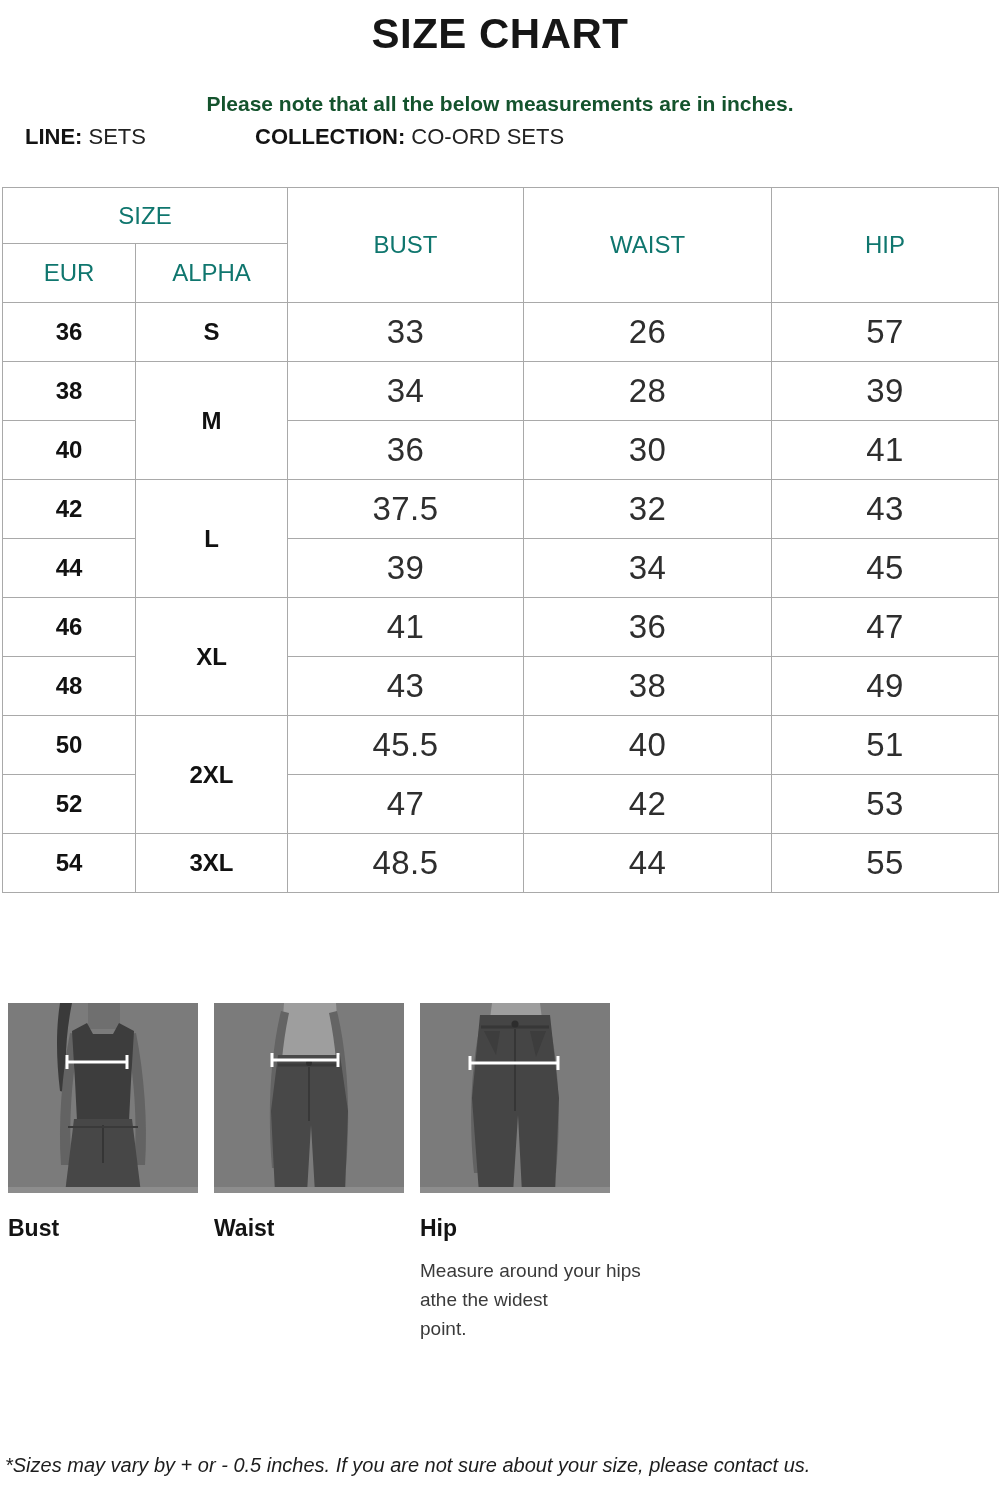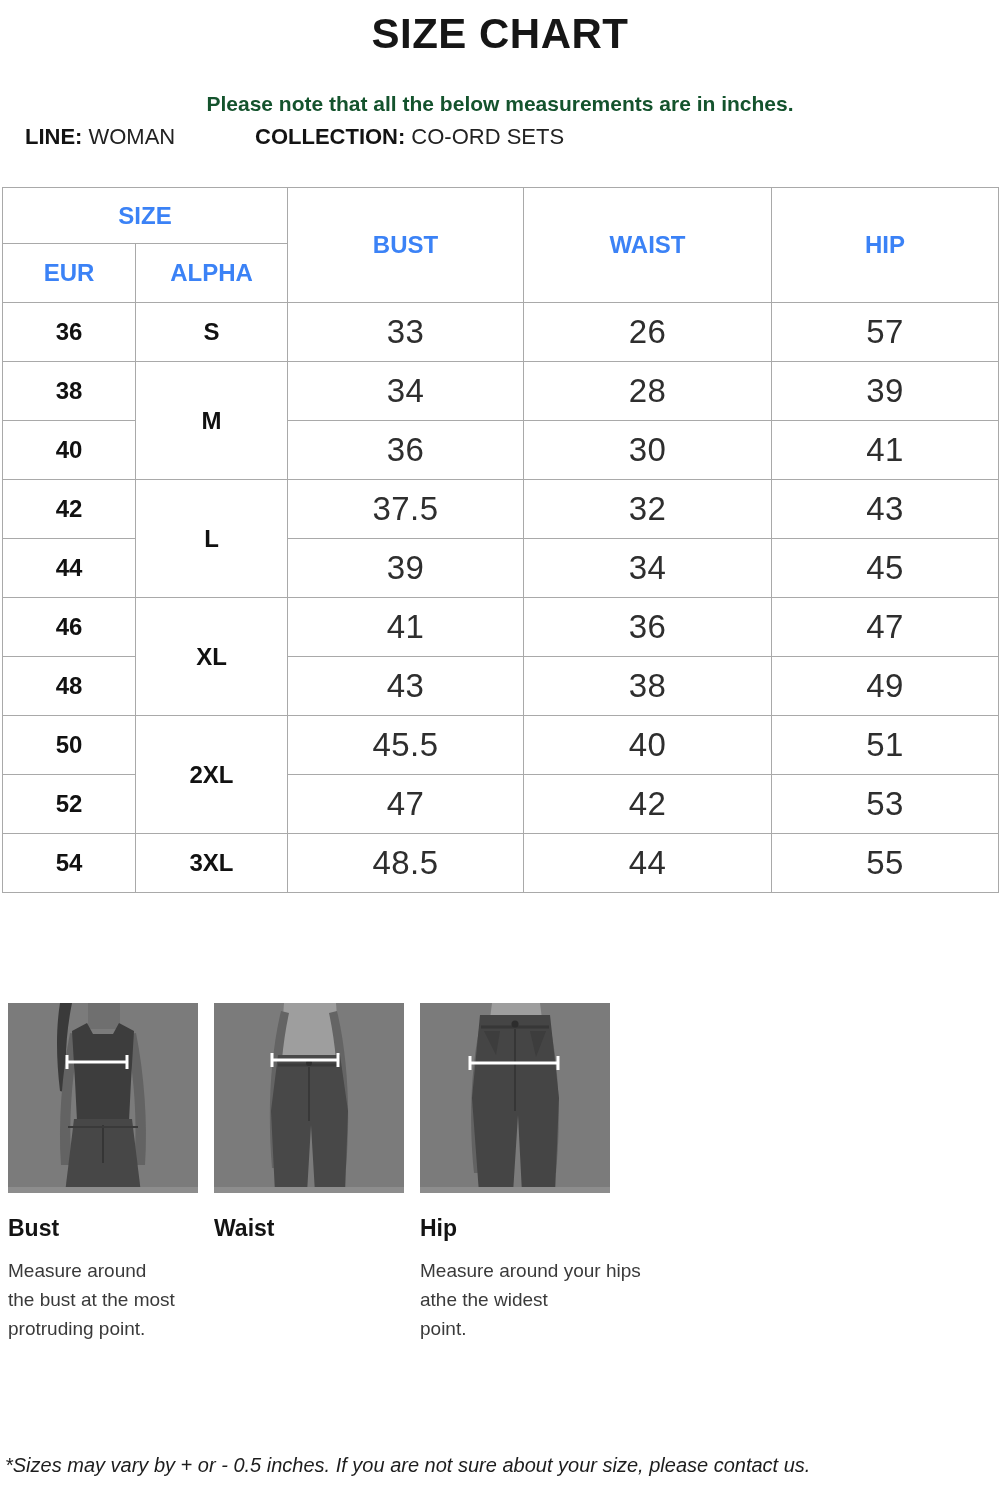--- a/index.html
+++ b/index.html
@@ -24,21 +24,21 @@
   .meta-value { font-weight:normal; color:#222; margin-left:6px; }
 
   table.size-table {
     position:absolute; top:187px; left:2px; width:996px;
     border-collapse:collapse; table-layout:fixed;
   }
   .size-table th, .size-table td {
     border:1px solid #a9a9a9; text-align:center; vertical-align:middle; padding:0;
     background:#fff;
   }
-  .size-table th { font-size:24px; font-weight:bold; color:#3b82f6; }
+  .size-table th { font-size:24px; font-weight:normal; color:#0f766e; }
   .hr1 { height:56px; }
   .hr2 { height:59px; }
   .dr  { height:59px; }
   td.size-cell { font-weight:bold; font-size:24px; color:#111; }
   td.val-cell  { font-weight:normal; font-size:33px; color:#2e2e2e; letter-spacing:0.5px; }
 
   .measure-heading {
     position:absolute; top:940px; left:8px;
     font-size:23px; font-weight:bold; color:#131313;
   }
@@ -60,21 +60,21 @@
 </head>
 <body>
 
 <div id="page">
 
   <h1 class="page-title">SIZE CHART</h1>
   <div class="subtitle">Please note that all the below measurements are in inches.</div>
 
   <div class="meta-row">
     <div class="meta-line">
-      <span class="meta-label">LINE:</span><span class="meta-value">WOMAN</span>
+      <span class="meta-label">LINE:</span><span class="meta-value">SETS</span>
     </div>
     <div class="meta-collection">
       <span class="meta-label">COLLECTION:</span><span class="meta-value">CO-ORD SETS</span>
     </div>
   </div>
 
   <table class="size-table">
     <colgroup>
       <col style="width:133px">
         <col style="width:152px">
@@ -176,23 +176,20 @@
       <line x1="95" y1="122" x2="95" y2="160" stroke="#353535" stroke-width="2"></line>
       <line x1="60" y1="124" x2="130" y2="124" stroke="#3a3a3a" stroke-width="2"></line>
       <rect x="0" y="184" width="190" height="6" fill="#8d8d8d"></rect>
       <g stroke="#ffffff" stroke-width="3">
         <line x1="59" y1="59" x2="119" y2="59"></line>
         <line x1="59" y1="52" x2="59" y2="66"></line>
         <line x1="119" y1="52" x2="119" y2="66"></line>
       </g>
     </svg>
     <div class="measure-label">Bust</div>
-    <div class="measure-desc">Measure around
-the bust at the most
-protruding point.</div>
   </div>
 
   <div class="measure-col col-waist">
     <svg class="photo" viewBox="0 0 190 190" xmlns="http://www.w3.org/2000/svg">
       <rect width="190" height="190" fill="#7b7b7b"></rect>
       <path d="M70 0 L122 0 L126 54 Q96 63 66 54 Z" fill="#9e9e9e"></path>
       <path d="M67 8 C57 50 53 105 58 165 L68 165 C63 105 66 52 75 10 Z" fill="#646464"></path>
       <path d="M123 8 C133 50 137 105 132 165 L122 165 C127 105 124 52 115 10 Z" fill="#646464"></path>
       <path d="M64 52 L126 52 L134 108 L131 190 L101 190 L97 122 L93 190 L61 190 L57 108 Z" fill="#484848"></path>
       <line x1="64" y1="62" x2="126" y2="62" stroke="#3b3b3b" stroke-width="3"></line>

